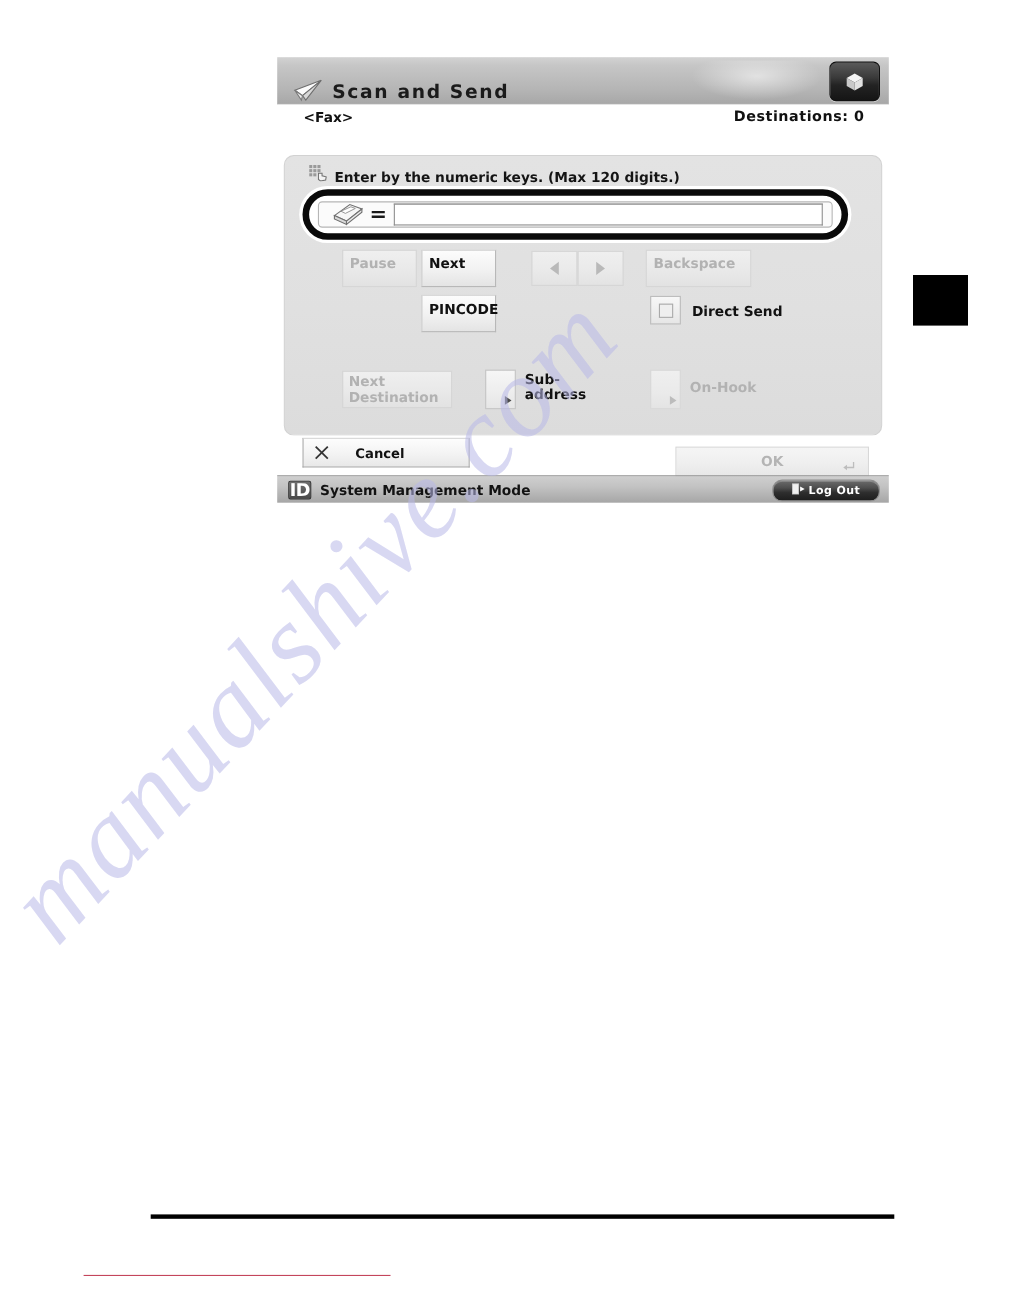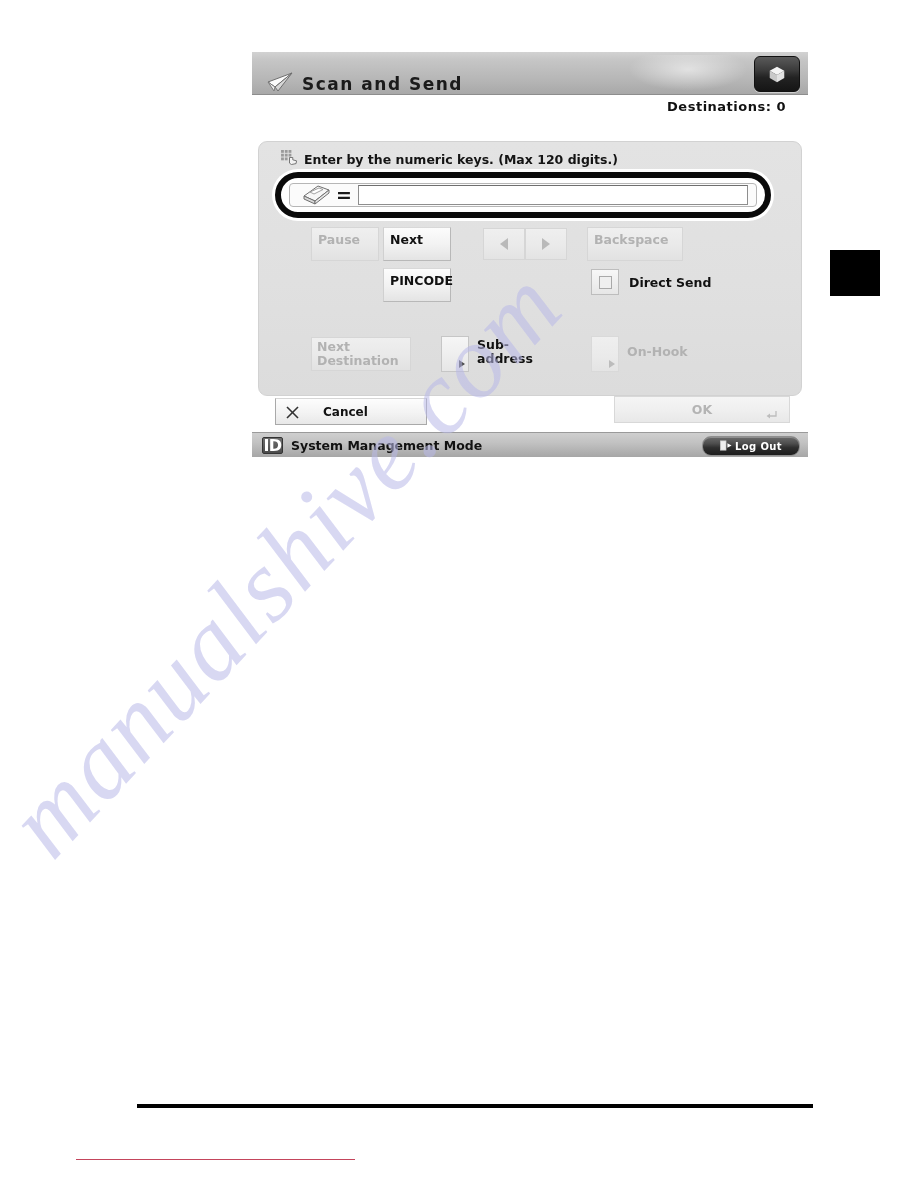--- a/index.html
+++ b/index.html
@@ -232,21 +232,21 @@
     border-top-color:#d6d6d6;
     box-sizing:border-box;
     display:flex;align-items:center;
   }
   .cancel-x{margin-left:10px;width:13px;height:13px;flex:none;}
   .cancel-label{
     font-size:12px;font-weight:bold;color:#111;margin-left:24px;
     font-family:"DejaVu Sans", sans-serif;
   }
   .ok-btn{
-    position:absolute;right:12px;top:0;
+    position:absolute;right:12px;top:10px;
     width:176px;height:27px;
     background:linear-gradient(180deg,#f5f5f5 0%,#efefef 55%,#e8e8e8 100%);
     border:1px solid #d8d8d8;
     box-sizing:border-box;
     display:flex;align-items:center;justify-content:center;
     position:absolute;
   }
   .ok-label{
     font-size:12.5px;font-weight:bold;color:#b4b4b4;
     font-family:"DejaVu Sans", sans-serif;
@@ -321,20 +321,21 @@
     <span class="cube-btn">
       <svg viewBox="0 0 22 22" width="20" height="20">
         <polygon points="11,3 19,7.5 11,12 3,7.5" fill="#f4f4f4"></polygon>
         <polygon points="3,7.5 11,12 11,20 3,15.5" fill="#c9c9c9"></polygon>
         <polygon points="19,7.5 11,12 11,20 19,15.5" fill="#e2e2e2"></polygon>
       </svg>
     </span>
   </div>
 
   <div class="subhead">
+    <div class="fax-tag">&lt;Fax&gt;</div>
     <div class="dest">Destinations: 0</div>
   </div>
 
   <div class="panel">
 
     <div class="hint-row">
       <span>
         <svg viewBox="0 0 18 16" width="17" height="15">
           <g fill="#9a9a9a">
             <rect x="0" y="0" width="3" height="3"></rect>

